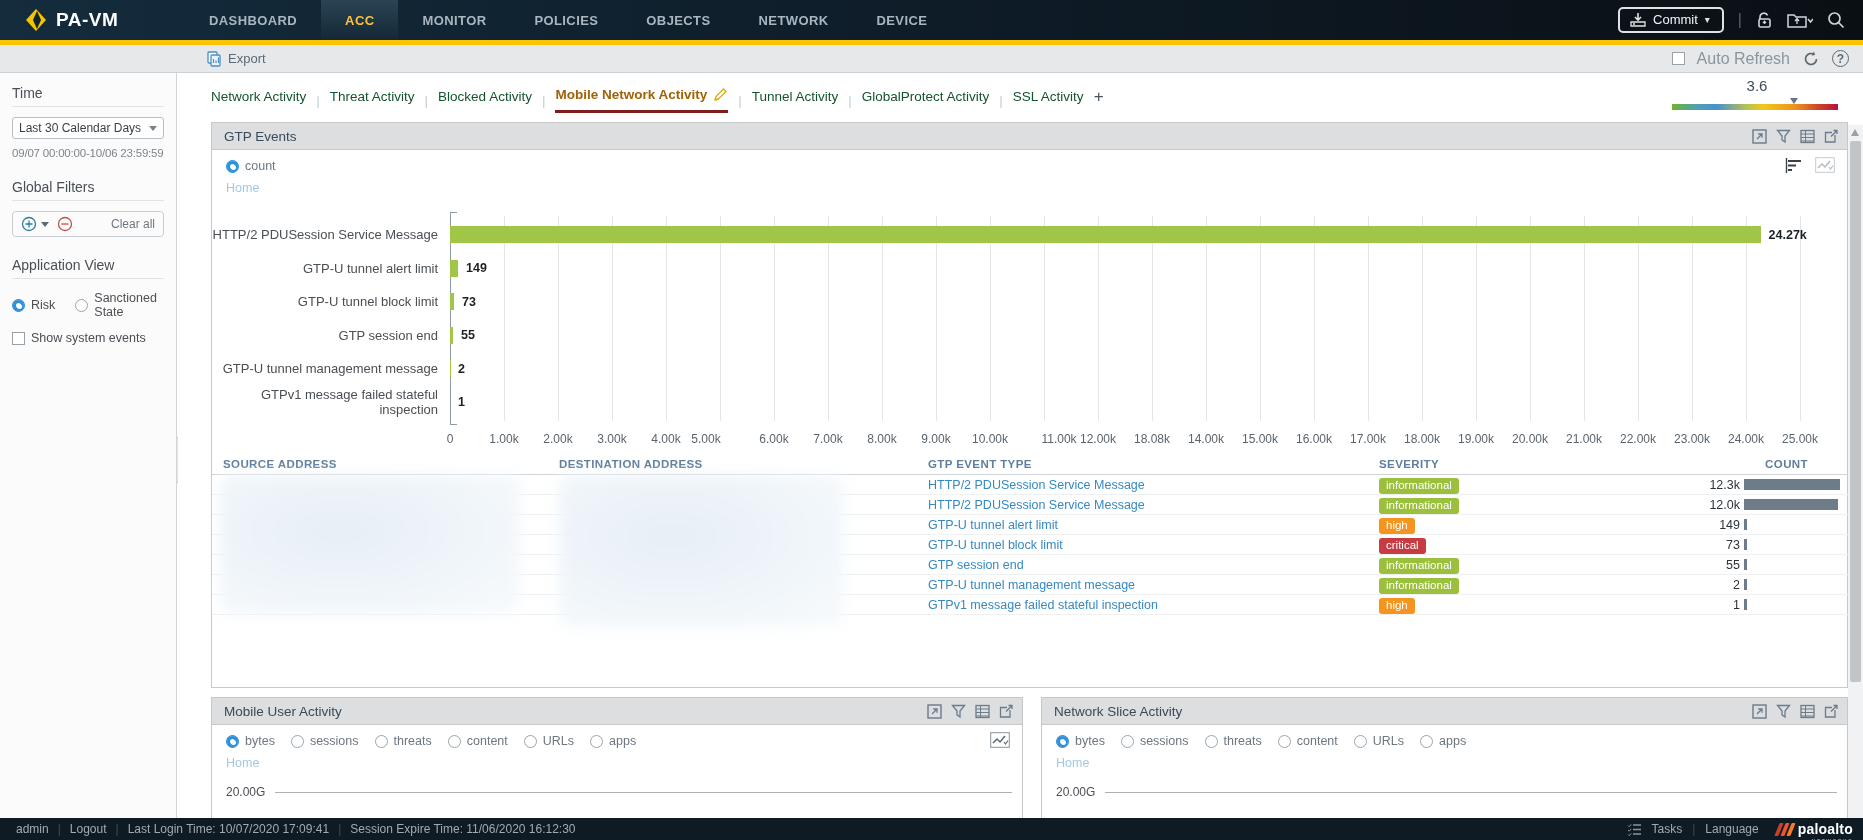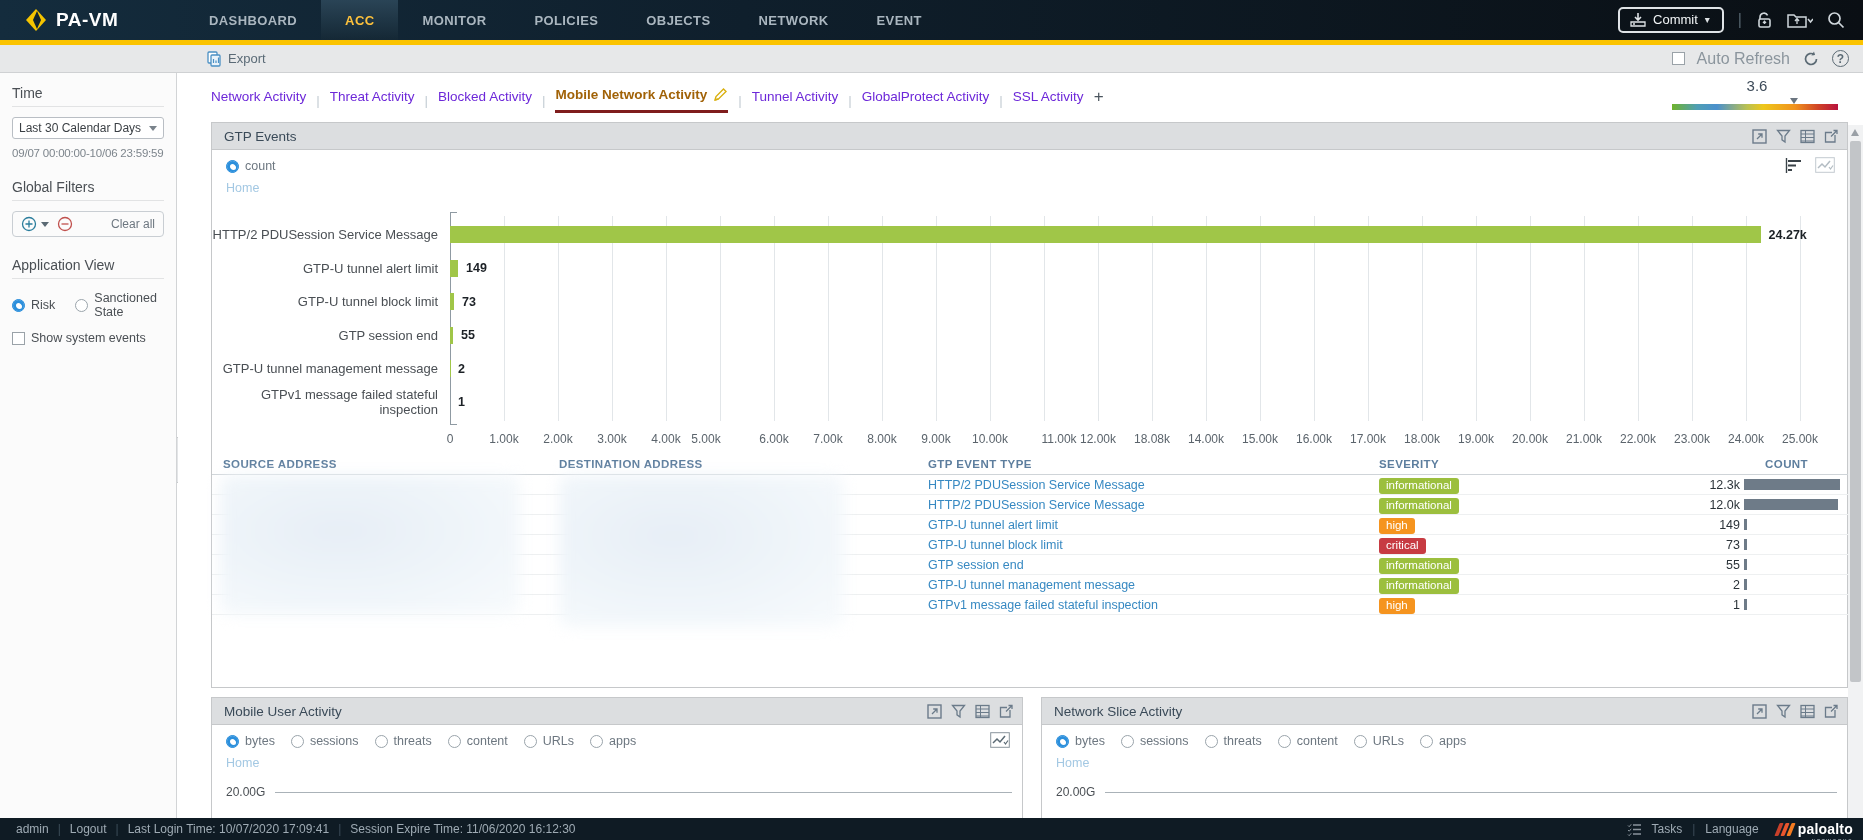--- a/index.html
+++ b/index.html
@@ -62,21 +62,21 @@
 
   .collapse-handle { position:absolute; left:177px; top:437px; width:8px; height:46px;
     background:#e3e5e7; border:1px solid #c8cacc; border-left:none; border-radius:0 3px 3px 0; cursor:pointer; }
   .collapse-handle::after { content:""; position:absolute; left:1px; top:19px; width:0; height:0;
     border-top:4px solid transparent; border-bottom:4px solid transparent; border-right:5px solid #8a9096; }
 
   
   .main { position:absolute; left:178px; top:73px; right:15px; bottom:22px; background:#fff; overflow:hidden; }
 
   .tabrow { position:absolute; left:33px; top:14px; display:flex; align-items:center; gap:10px; font-size:13.5px; }
-  .tab { color:#6d28d9; cursor:pointer; padding-bottom:8px; position:relative; display:flex; align-items:center; gap:6px; }
+  .tab { color:#14532d; cursor:pointer; padding-bottom:8px; position:relative; display:flex; align-items:center; gap:6px; }
   .tab.active { color:#a16207; font-weight:bold; border-bottom:3px solid #7f1d1d; }
   .tsep { color:#c3ccd3; }
   .tab-add { color:#4a555e; font-size:17px; cursor:pointer; padding-bottom:6px; }
 
   .risk-widget { position:absolute; right:6px; top:4px; width:170px; text-align:center; }
   .risk-value { font-size:15px; color:#3c4a58; }
   .risk-marker { position:absolute; top:21px; width:0; height:0; border-left:4px solid transparent;
     border-right:4px solid transparent; border-top:6px solid #6b7580; transform:translateX(-50%); }
   .risk-gradient { margin-top:10px; height:6px; width:166px;
     background:linear-gradient(90deg,#6fb32c 0%,#4f9fb4 15%,#4a90cd 27%,#b9c153 45%,#eec71b 55%,#f0921e 74%,#d04427 88%,#b8123e 100%); }
@@ -175,21 +175,21 @@
       </svg>
       <span class="brand-title">PA-VM</span>
     </div>
     <nav class="nav-items" id="navItems">
         <div class="nav-item">DASHBOARD</div>
         <div class="nav-item active">ACC</div>
         <div class="nav-item">MONITOR</div>
         <div class="nav-item">POLICIES</div>
         <div class="nav-item">OBJECTS</div>
         <div class="nav-item">NETWORK</div>
-        <div class="nav-item">EVENT</div>
+        <div class="nav-item">DEVICE</div>
       </nav>
     <div class="nav-right">
       <div class="commit-btn">
         <svg width="16" height="14" viewBox="0 0 16 14">
           <path d="M8 0 v6 M5 4 l3 3 3-3" stroke="#dfe3e6" stroke-width="1.6" fill="none"></path>
           <path d="M1 9 h14 v4 h-14 z M3 11 h2" stroke="#dfe3e6" stroke-width="1.3" fill="none"></path>
         </svg>
         <span>Commit</span>
         <span class="commit-caret">▾</span>
       </div>

